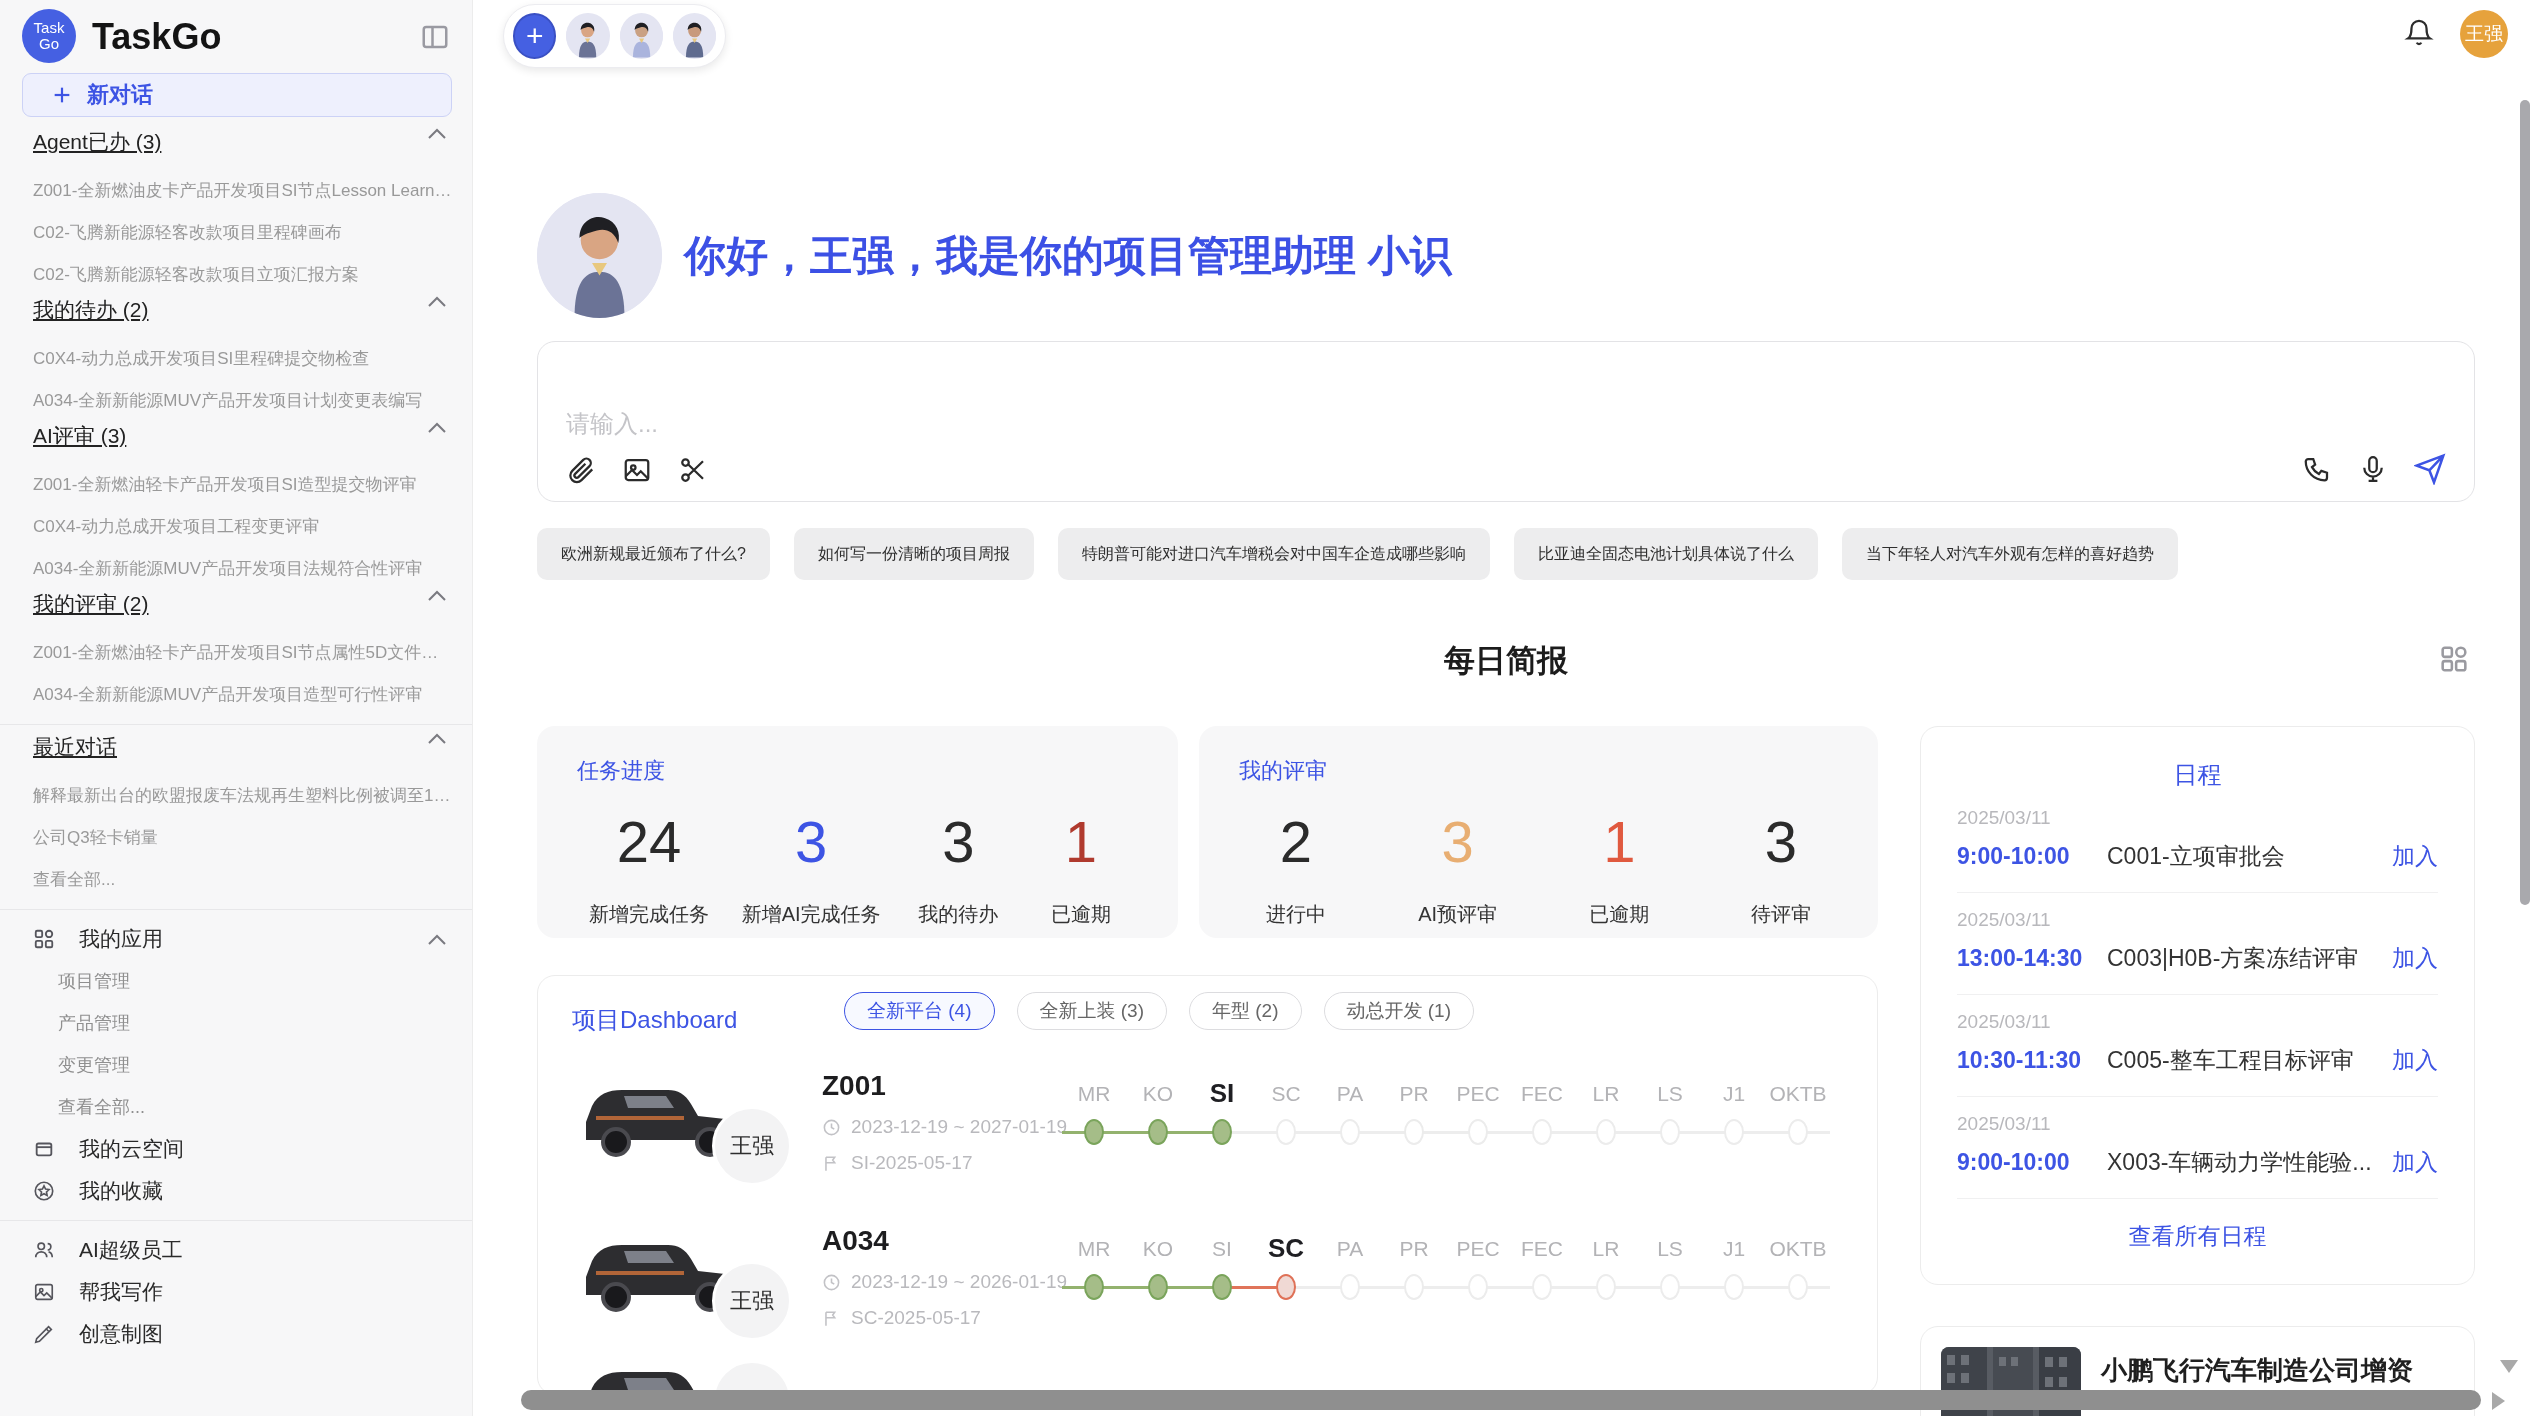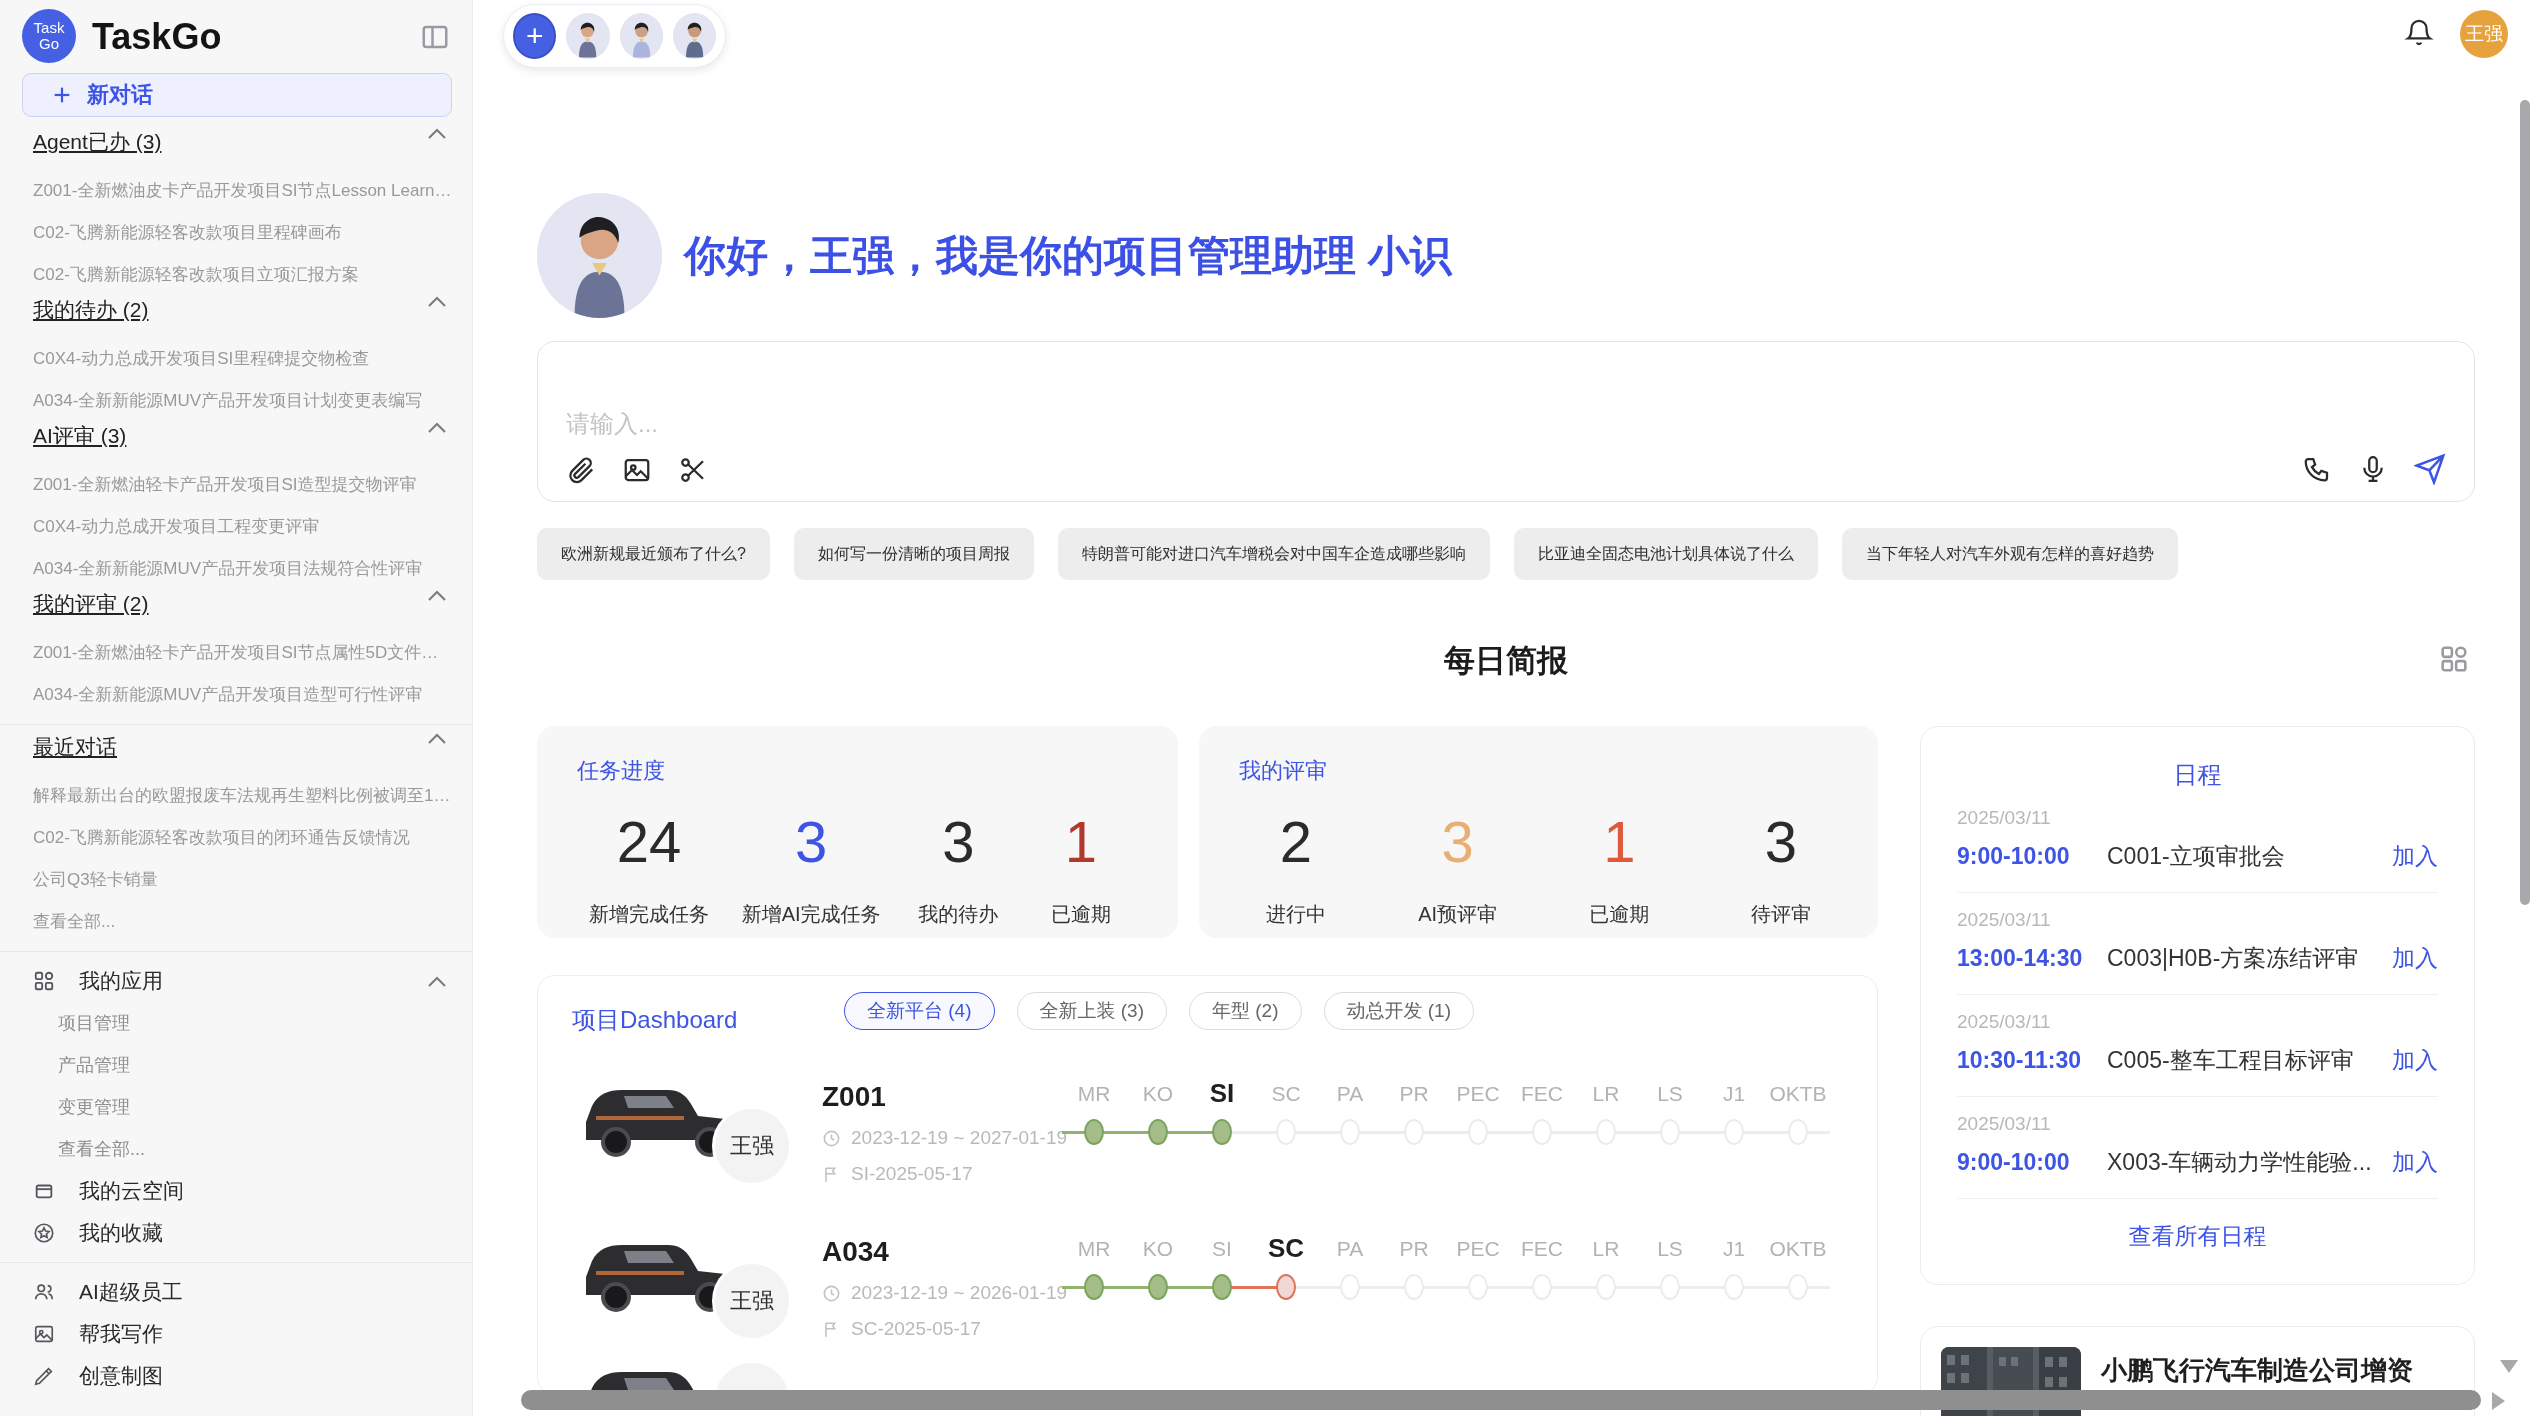--- a/index.html
+++ b/index.html
@@ -87,21 +87,21 @@
   .fchip { height:38px; line-height:35px; border-radius:19px; padding:0 22px; font-size:19px;
     border:1px solid #dcdcdf; color:#666; background:#fff; cursor:pointer; white-space:nowrap; }
   .fchip.active { border:1.5px solid #3d54e4; color:#3d54e4; background:#f7f9ff; }
 
   .proj-row { position:absolute; left:34px; right:20px; height:150px; }
   .truck { position:absolute; left:0; top:0; width:180px; height:100px; }
   .owner-badge { position:absolute; left:140px; top:42px; width:80px; height:80px; border-radius:50%;
     background:#f3f3f4; border:3px solid #fff; display:flex; align-items:center; justify-content:center;
     font-size:22px; color:#2d2d2d; }
   .proj-info { position:absolute; left:250px; top:0; }
-  .proj-code { font-size:28px; font-weight:bold; color:#1d1d1f; margin-top:17px; }
+  .proj-code { font-size:28px; font-weight:bold; color:#1d1d1f; margin-top:6px; }
   .proj-meta { display:flex; align-items:center; gap:10px; color:#b9b9bd; font-size:19px; margin-top:14px; }
   .milestones { position:absolute; left:490px; top:10px; width:768px; }
   .ms-labels, .ms-dots { display:flex; }
   .ms-cell { width:64px; position:relative; text-align:center; }
   .ms-labels .ms-cell { height:38px; display:flex; align-items:center; justify-content:center; }
   .ms-label { font-size:21px; color:#b3b3b6; line-height:1; }
   .ms-label.current { font-size:26px; color:#1f1f23; font-weight:bold; }
   .ms-dots .ms-cell { height:40px; }
   .seg { position:absolute; top:19px; height:3px; width:32px; }
   .seg.l { left:0; } .seg.r { right:0; }
@@ -203,21 +203,20 @@
         </div>
       <div class="sb-divider"></div>
       <div class="sb-sec">
         <span>最近对话</span>
         <svg class="chev" width="18" height="11" viewBox="0 0 18 11" fill="none" stroke="#7a7a80" stroke-width="2">
             <polyline points="1,10 9,2 17,10"></polyline>
           </svg>
       </div>
       <div id="sb-recent">
           <div class="sb-item">解释最新出台的欧盟报废车法规再生塑料比例被调至15%...</div>
-          <div class="sb-item">C02-飞腾新能源轻客改款项目的闭环通告反馈情况</div>
           <div class="sb-item">公司Q3轻卡销量</div>
         </div>
       <div class="sb-item">查看全部...</div>
       <div class="sb-divider"></div>
       <div class="sb-row">
         <span class="sb-icon">
           <svg width="22" height="22" viewBox="0 0 24 24" fill="none" stroke="currentColor" stroke-width="2">
               <rect x="3" y="3" width="7" height="7" rx="1.5"></rect>
               <circle cx="17.5" cy="6.5" r="3.5"></circle>
               <rect x="3" y="14" width="7" height="7" rx="1.5"></rect>

